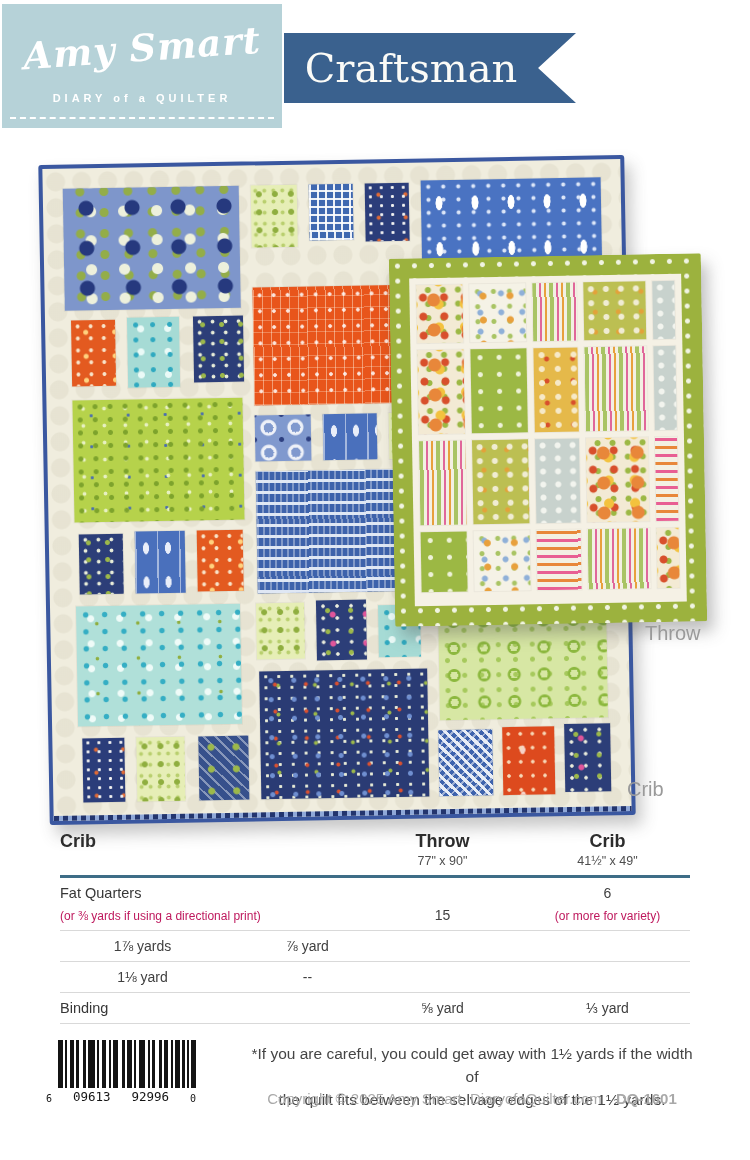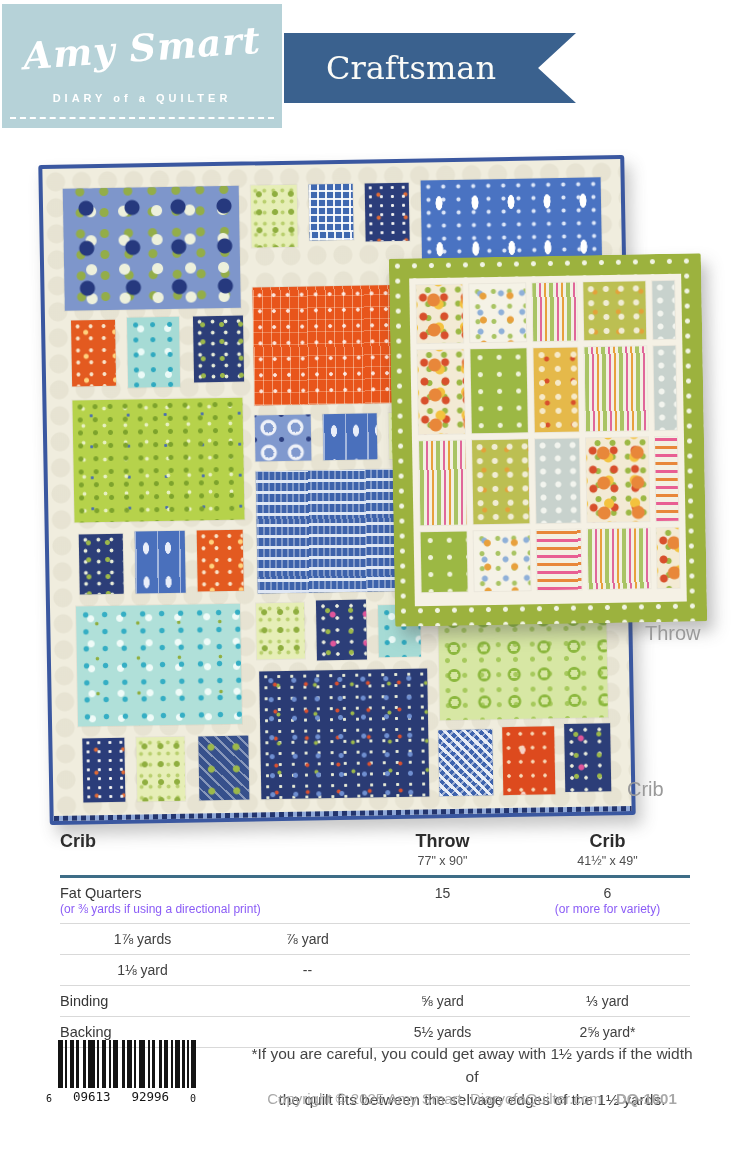--- a/index.html
+++ b/index.html
@@ -10,21 +10,21 @@
   .logo-box{position:absolute;left:2px;top:4px;width:280px;height:124px;background:#b6d2d8;}
   .logo-script{position:absolute;left:0;top:22px;width:100%;text-align:center;
     font-family:"DejaVu Serif",serif;font-style:italic;font-weight:bold;font-size:37px;
     color:#ffffff;transform:rotate(-4deg);letter-spacing:1px;}
   .logo-sub{position:absolute;left:0;top:88px;width:100%;text-align:center;
     font-size:11px;color:#ffffff;letter-spacing:4px;font-weight:bold;}
   .logo-dash{position:absolute;left:8px;right:8px;bottom:9px;border-top:2px dashed #ffffff;}
   .banner{position:absolute;left:284px;top:33px;width:292px;height:70px;background:#3a618e;
     clip-path:polygon(0 0,100% 0,87% 50%,100% 100%,0 100%);}
   .banner-title{position:absolute;left:0;top:0;width:calc(100% - 38px);height:70px;line-height:70px;
-    text-align:center;font-family:"DejaVu Serif",serif;font-size:32px;color:#fbfbf7;}
+    text-align:center;font-family:"DejaVu Serif",serif;font-size:40px;color:#fbfbf7;}
 
   
   .quilt-back{position:absolute;left:44px;top:160px;width:578px;height:652px;
     background-color:#f0edde;
     background-image:radial-gradient(circle,rgba(175,168,140,.14) 9px,transparent 10px);
     background-size:26px 26px;
     border:4px solid #3a57a0;border-radius:3px;transform:rotate(-1deg);
     box-shadow:6px 10px 16px rgba(70,70,70,.30);z-index:1;}
   .quilt-back::after{content:"";position:absolute;left:0;right:0;bottom:0;height:5px;
     background:repeating-linear-gradient(90deg,#23356e 0 5px,#8fa8d8 5px 9px);}
@@ -152,30 +152,30 @@
     radial-gradient(circle,#f6e9c8 2.5px,transparent 3.5px),
     radial-gradient(circle,#d84f2c 2px,transparent 3px);
     background-size:16px 14px,26px 22px;}
 
   .quilt-label{position:absolute;font-size:20px;color:#9a9a9a;z-index:3;}
   #label-throw{left:645px;top:622px;}
   #label-crib{left:627px;top:778px;}
 
   
   .size-table{position:absolute;left:60px;top:831px;width:630px;color:#3b3b3b;}
-  .t-row{display:flex;align-items:flex-start;}
+  .t-row{display:flex;align-items:flex-end;}
   .t-col-label{flex:1;}
   .t-col-throw{width:165px;text-align:center;}
   .t-col-crib{width:165px;text-align:center;}
   .t-head{align-items:flex-start;padding-bottom:7px;border-bottom:3px solid #3e6d87;}
   .t-head .hd{font-size:18px;font-weight:bold;color:#2d2d2d;}
   .t-head .hd-sub{font-size:12.5px;color:#4e4e4e;margin-top:2px;}
   .t-body .t-row{padding:7px 0;border-bottom:1px solid #d9d9d9;}
   .row-label{font-size:14.5px;color:#373737;}
-  .row-sub{font-size:12px;color:#8b5cf6;margin-top:1px;}
+  .row-sub{font-size:12px;color:#be185d;margin-top:8px;}
   .row-sub:empty{display:none;}
   .t-val{font-size:14px;color:#404040;}
 
   
   .footnote{position:absolute;left:246px;top:1042px;width:452px;text-align:center;
     font-size:15.5px;line-height:23px;color:#454545;}
   .copyright{position:absolute;left:246px;top:1090px;width:452px;text-align:center;
     font-size:15px;color:#a9a9a9;}
   .copyright .doc-code{margin-left:10px;font-weight:bold;}
 
@@ -292,27 +292,20 @@
         <div class="t-col-throw t-val">1⅛ yard</div>
         <div class="t-col-crib t-val">--</div>
       </div>
       <div class="t-row">
         <div class="t-col-label">
             <div class="row-label">Binding</div>
           </div>
         <div class="t-col-throw t-val">⅝ yard</div>
         <div class="t-col-crib t-val">⅓ yard</div>
       </div>
-      <div class="t-row">
-        <div class="t-col-label">
-            <div class="row-label">Backing</div>
-          </div>
-        <div class="t-col-throw t-val">5½ yards</div>
-        <div class="t-col-crib t-val">2⅝ yard*</div>
-      </div>
     </div>
   </div>
 
   <div class="footnote">
     <div>*If you are careful, you could get away with 1½ yards if the width of</div>
     <div>the quilt fits between the selvage edges of the 1½ yards.</div>
   </div>
   <div class="copyright">
     <span>Copyright © 2025 Amy Smart, DiaryofaQuilter.com</span>
     <span class="doc-code">DQ-1601</span>

